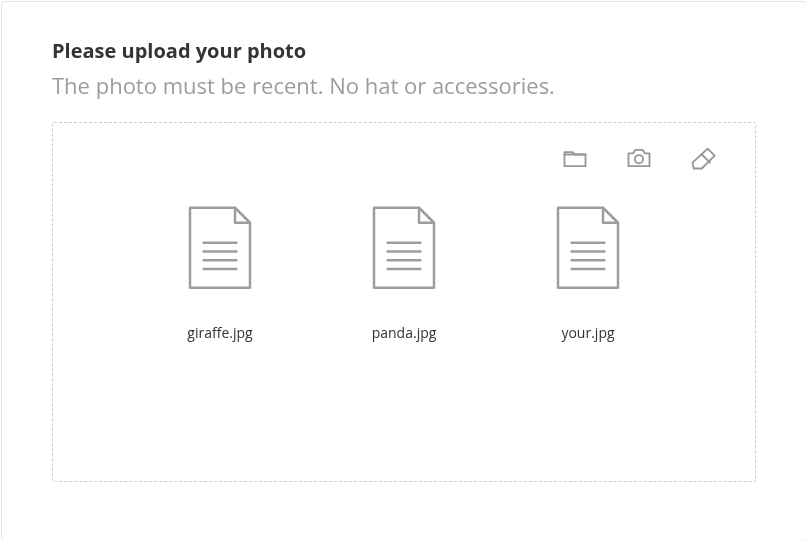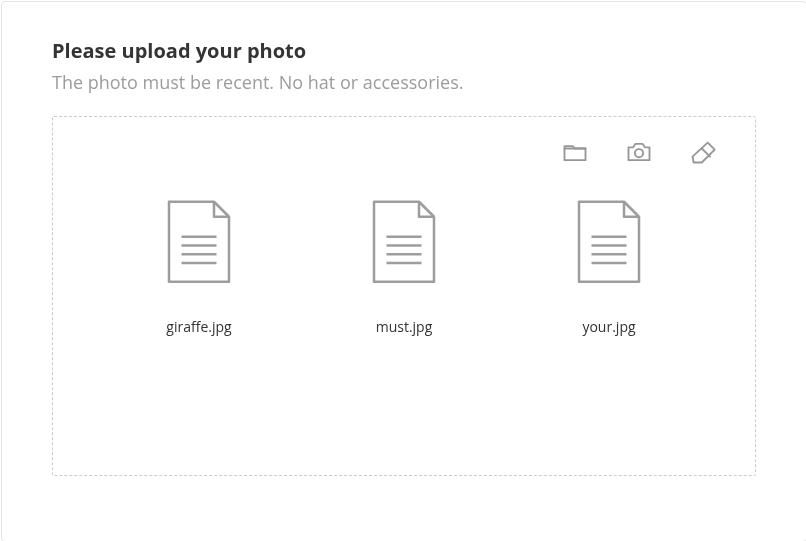--- a/index.html
+++ b/index.html
@@ -17,21 +17,21 @@
       padding: 35px 50px 50px 50px;
       background: #fff;
     }
     .title {
       font-size: 20px;
       font-weight: 700;
       color: #343434;
       margin-bottom: 6px;
     }
     .subtitle {
-      font-size: 18px;
+      font-size: 22px;
       color: #9c9c9c;
       margin-bottom: 22px;
     }
     .dropzone {
       border: 1px dashed #ccc;
       border-radius: 2px;
       height: 360px;
       position: relative;
     }
     .toolbar {
@@ -50,21 +50,21 @@
       cursor: pointer;
       color: #979797;
     }
     .toolbar-btn svg {
       width: 28px;
       height: 28px;
     }
     .files {
       display: flex;
       justify-content: center;
-      gap: 85px;
+      gap: 64px;
       margin-top: 30px;
     }
     .file-item {
       display: flex;
       flex-direction: column;
       align-items: center;
       width: 120px;
       cursor: pointer;
     }
     .file-icon {
@@ -122,21 +122,21 @@
 
       <div class="file-item">
         <svg class="file-icon" viewBox="0 0 56 70">
           <path d="M4 2 L40 2 L52 14 L52 66 L4 66 Z" fill="none" stroke="#9d9d9d" stroke-width="2" stroke-linejoin="round"></path>
           <path d="M40 2 L40 14 L52 14" fill="none" stroke="#9d9d9d" stroke-width="2" stroke-linejoin="round"></path>
           <line x1="14" y1="30" x2="42" y2="30" stroke="#9d9d9d" stroke-width="2"></line>
           <line x1="14" y1="37" x2="42" y2="37" stroke="#9d9d9d" stroke-width="2"></line>
           <line x1="14" y1="44" x2="42" y2="44" stroke="#9d9d9d" stroke-width="2"></line>
           <line x1="14" y1="51" x2="42" y2="51" stroke="#9d9d9d" stroke-width="2"></line>
         </svg>
-        <div class="file-name">must.jpg</div>
+        <div class="file-name">panda.jpg</div>
       </div>
 
       <div class="file-item">
         <svg class="file-icon" viewBox="0 0 56 70">
           <path d="M4 2 L40 2 L52 14 L52 66 L4 66 Z" fill="none" stroke="#9d9d9d" stroke-width="2" stroke-linejoin="round"></path>
           <path d="M40 2 L40 14 L52 14" fill="none" stroke="#9d9d9d" stroke-width="2" stroke-linejoin="round"></path>
           <line x1="14" y1="30" x2="42" y2="30" stroke="#9d9d9d" stroke-width="2"></line>
           <line x1="14" y1="37" x2="42" y2="37" stroke="#9d9d9d" stroke-width="2"></line>
           <line x1="14" y1="44" x2="42" y2="44" stroke="#9d9d9d" stroke-width="2"></line>
           <line x1="14" y1="51" x2="42" y2="51" stroke="#9d9d9d" stroke-width="2"></line>

